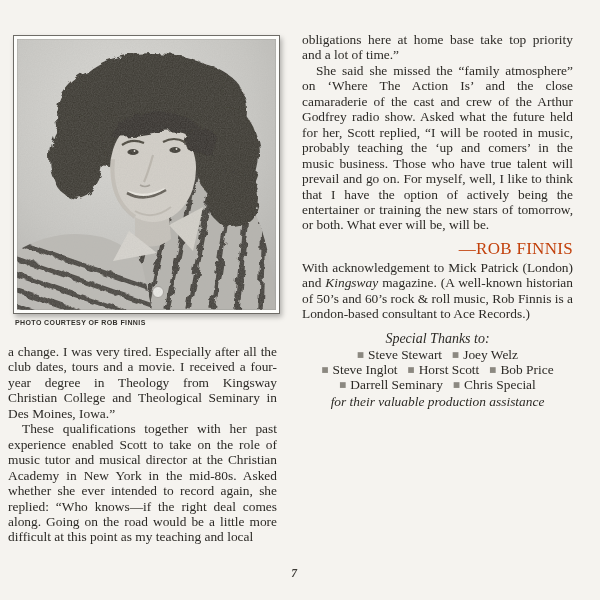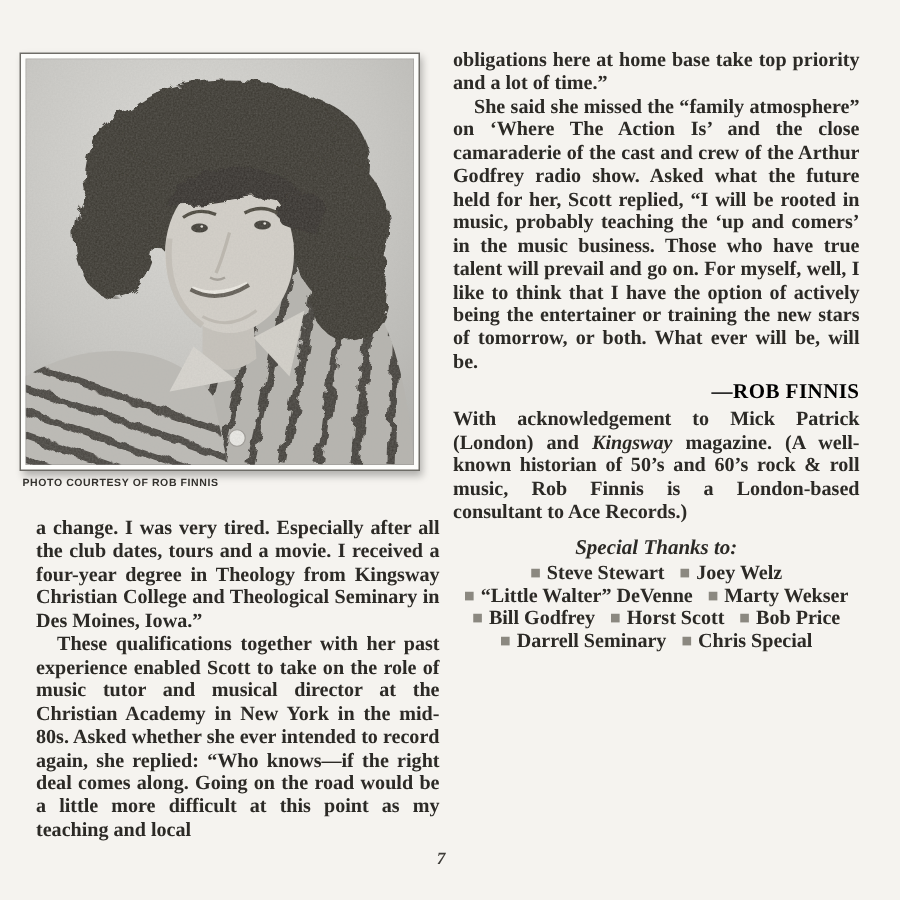--- a/index.html
+++ b/index.html
@@ -14,32 +14,32 @@
     background:#fdfdfb;padding:3px;
     border:1px solid #6e6c67;
     box-shadow:2px 3px 5px rgba(0,0,0,0.28);
     line-height:0;
   }
   .photo-caption{
     position:absolute;left:15px;top:319px;
     font-family:"Liberation Sans","DejaVu Sans",sans-serif;
     font-weight:bold;font-size:7px;letter-spacing:.4px;color:#33312d;
   }
-  .col{position:absolute;font-weight:bold;}
-  .left-col{left:24px;top:344px;width:269px;}
+  .col{position:absolute;}
+  .left-col{left:8px;top:344px;width:269px;}
   .right-col{left:302px;top:32px;width:271px;}
   p.body{
     margin:0;font-size:13.4px;line-height:15.45px;
     text-align:justify;color:#2c2a26;
   }
   .indent{text-indent:14px;}
   .italic{font-style:italic;}
   .signature{
-    text-align:right;font-size:14px;letter-spacing:.3px;
-    margin:6px 0 1px 0;color:#000000;
+    text-align:right;font-size:17px;letter-spacing:.3px;
+    margin:6px 0 1px 0;color:#c2410c;
   }
   .thanks{margin-top:9px;text-align:center;font-size:13.4px;line-height:15.2px;}
   .thanks-heading{font-style:italic;font-size:14px;margin-bottom:1px;}
   .thanks-line{white-space:nowrap;}
   .thanks-item{margin:0 5px;display:inline-block;}
   .bullet{
     font-size:7.5px;color:#8b8880;vertical-align:2px;margin-right:4px;
     font-family:"DejaVu Sans",sans-serif;
   }
   .thanks-footer{font-style:italic;margin-top:1px;}
@@ -152,31 +152,29 @@
 
     <p class="body"><span>With acknowledgement to Mick Patrick (London) and </span><span class="italic">Kingsway</span><span> magazine. (A well-known historian of 50’s and 60’s rock &amp; roll music, Rob Finnis is a London-based consultant to Ace Records.)</span></p>
 
     <div class="thanks">
       <div class="thanks-heading">Special Thanks to:</div>
 
       <div class="thanks-line">
         <span class="thanks-item"><span class="bullet">■</span><span>Steve Stewart</span></span><span class="thanks-item"><span class="bullet">■</span><span>Joey Welz</span></span>
       </div>
 
-      <div class="thanks-line">
-        <span class="thanks-item"><span class="bullet">■</span><span>“Little Walter” DeVenne</span></span><span class="thanks-item"><span class="bullet">■</span><span>Marty Wekser</span></span>
-      </div>
 
       <div class="thanks-line">
-        <span class="thanks-item"><span class="bullet">■</span><span>Bill Godfrey</span></span><span class="thanks-item"><span class="bullet">■</span><span>Horst Scott</span></span><span class="thanks-item"><span class="bullet">■</span><span>Bob Price</span></span>
+        <span class="thanks-item"><span class="bullet">■</span><span>Steve Inglot</span></span><span class="thanks-item"><span class="bullet">■</span><span>Horst Scott</span></span><span class="thanks-item"><span class="bullet">■</span><span>Bob Price</span></span>
       </div>
 
       <div class="thanks-line">
         <span class="thanks-item"><span class="bullet">■</span><span>Darrell Seminary</span></span><span class="thanks-item"><span class="bullet">■</span><span>Chris Special</span></span>
       </div>
 
 
+      <div class="thanks-footer">for their valuable production assistance</div>
     </div>
   </div>
 
   <div class="page-number">7</div>
 
 </div>
 
 </body></html>

